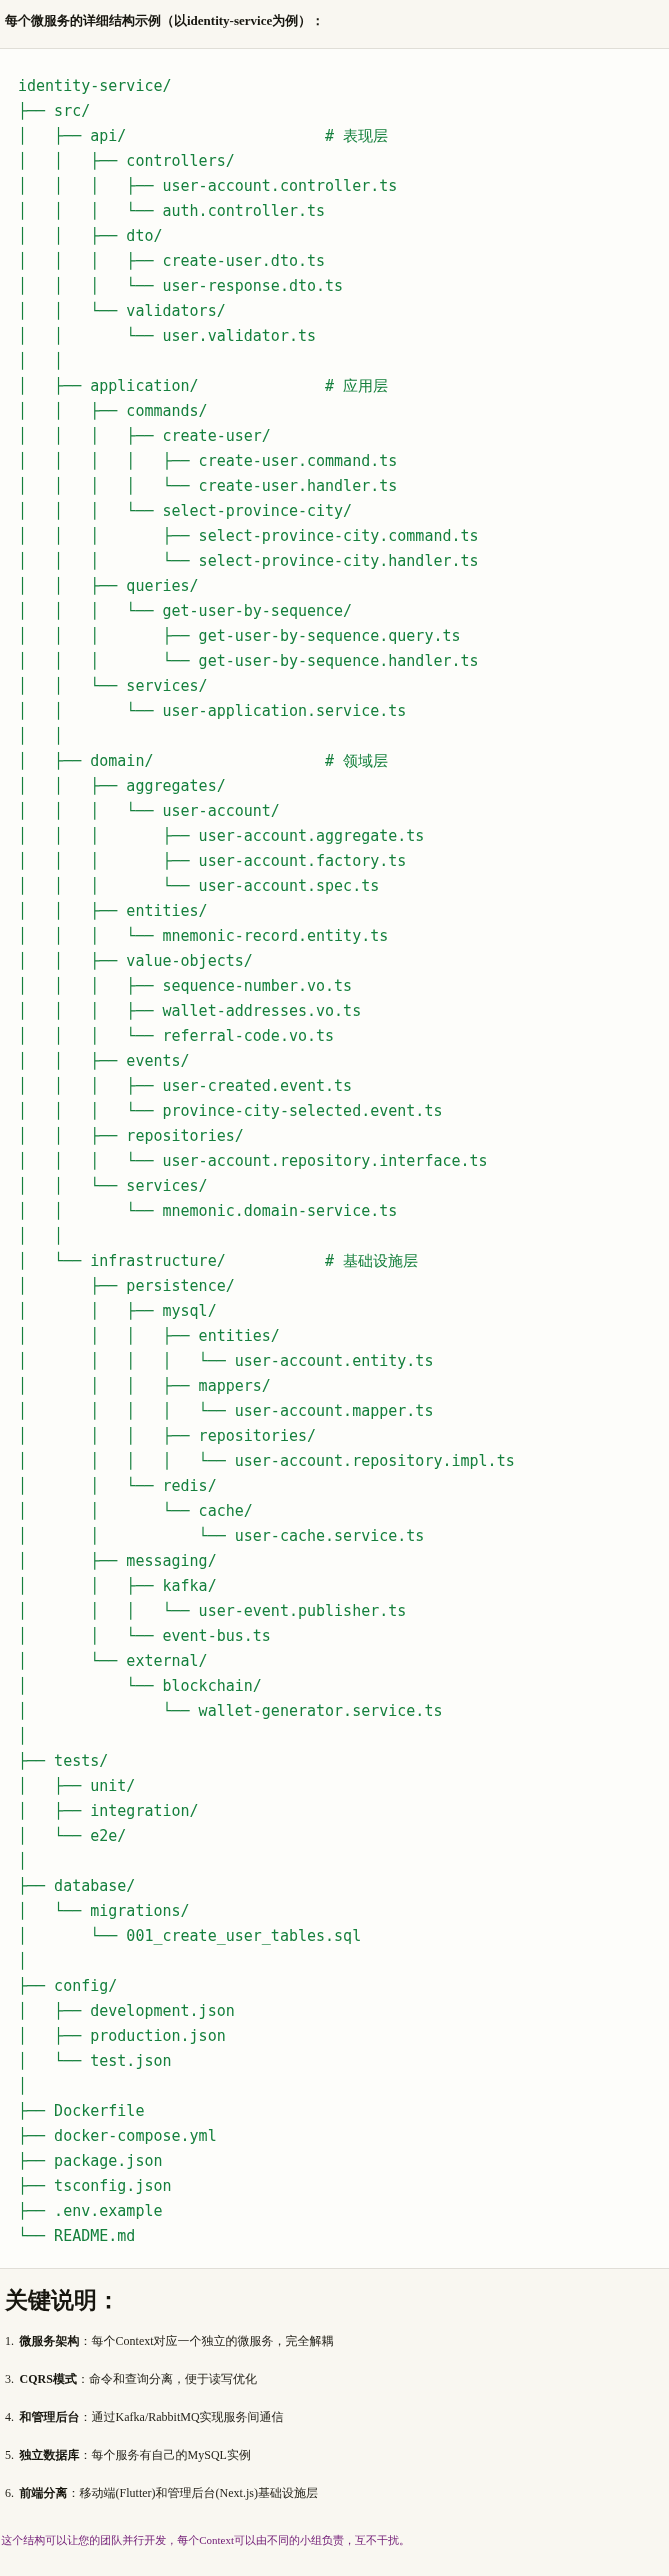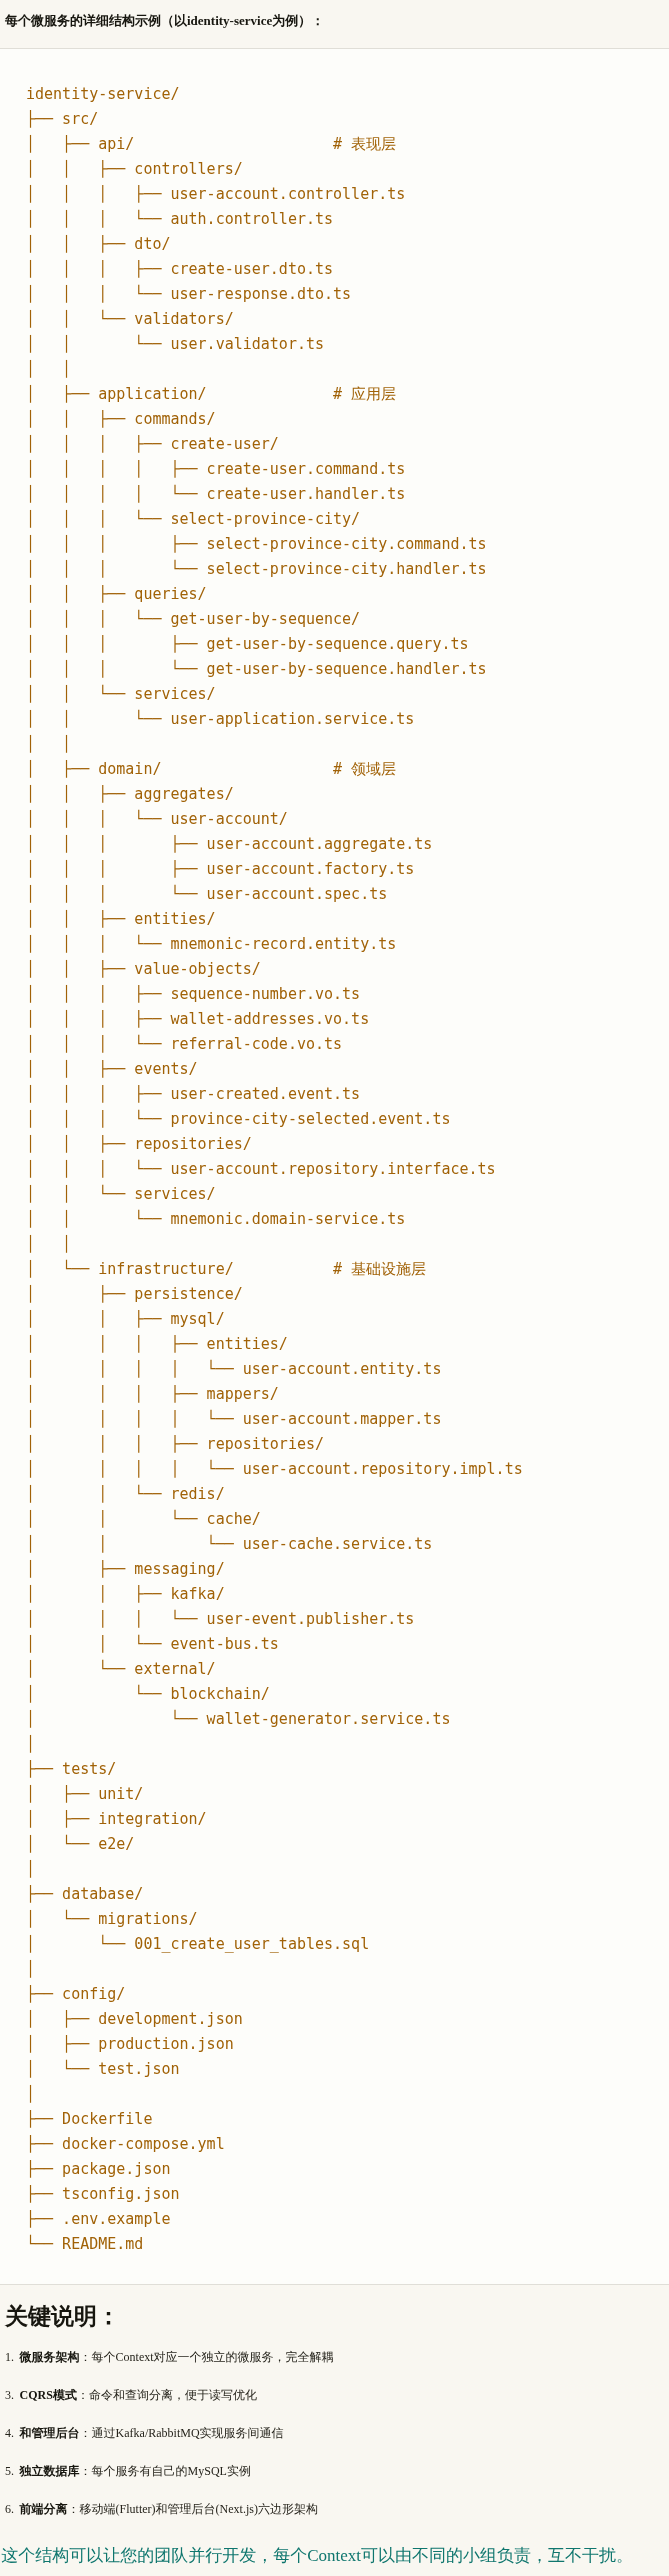--- a/index.html
+++ b/index.html
@@ -20,25 +20,25 @@
     font-weight: 700;
     color: #17160f;
   }
   .code-block {
     background: #fdfdfa;
     border-top: 0.6px solid #e0ded7;
     border-bottom: 0.6px solid #e0ded7;
     padding: 17.5px 10px 11.3px 10px;
   }
   .code-block pre {
-    margin: 16px;
+    margin: 8px;
     font-family: "DejaVu Sans Mono", "Liberation Mono", monospace;
     font-size: 15px;
     line-height: 25px;
-    color: #a16207;
+    color: #15803d;
     white-space: pre;
   }
   .notes {
     margin: 19px 5px 0 5px;
   }
   .notes-heading {
     margin: 0 0 16.3px 0;
     font-size: 23px;
     line-height: 25px;
     font-weight: 700;
@@ -57,23 +57,23 @@
   }
   .note-num {
     margin-right: 5.6px;
   }
   .note-term {
     font-weight: 700;
     color: #17160f;
   }
   .closing-note {
     margin: 24.4px 0 15px -3.8px;
-    font-size: 17px;
+    font-size: 11px;
     line-height: 22.5px;
-    color: #0f766e;
+    color: #701a75;
   }
 </style>
 </head>
 <body>
 
 <div class="page">
 
   <h1 class="page-title">每个微服务的详细结构示例（以identity-service为例）：</h1>
 
   <div class="code-block">
@@ -176,21 +176,21 @@
       <li class="note-item">
         <span class="note-num">3.</span><span class="note-term">CQRS模式</span><span class="note-text">：命令和查询分离，便于读写优化</span>
       </li>
       <li class="note-item">
         <span class="note-num">4.</span><span class="note-term">和管理后台</span><span class="note-text">：通过Kafka/RabbitMQ实现服务间通信</span>
       </li>
       <li class="note-item">
         <span class="note-num">5.</span><span class="note-term">独立数据库</span><span class="note-text">：每个服务有自己的MySQL实例</span>
       </li>
       <li class="note-item">
-        <span class="note-num">6.</span><span class="note-term">前端分离</span><span class="note-text">：移动端(Flutter)和管理后台(Next.js)六边形架构</span>
+        <span class="note-num">6.</span><span class="note-term">前端分离</span><span class="note-text">：移动端(Flutter)和管理后台(Next.js)基础设施层</span>
       </li>
     </ol>
 
     <p class="closing-note">这个结构可以让您的团队并行开发，每个Context可以由不同的小组负责，互不干扰。</p>
   </div>
 
 </div>
 
 
 </body></html>

